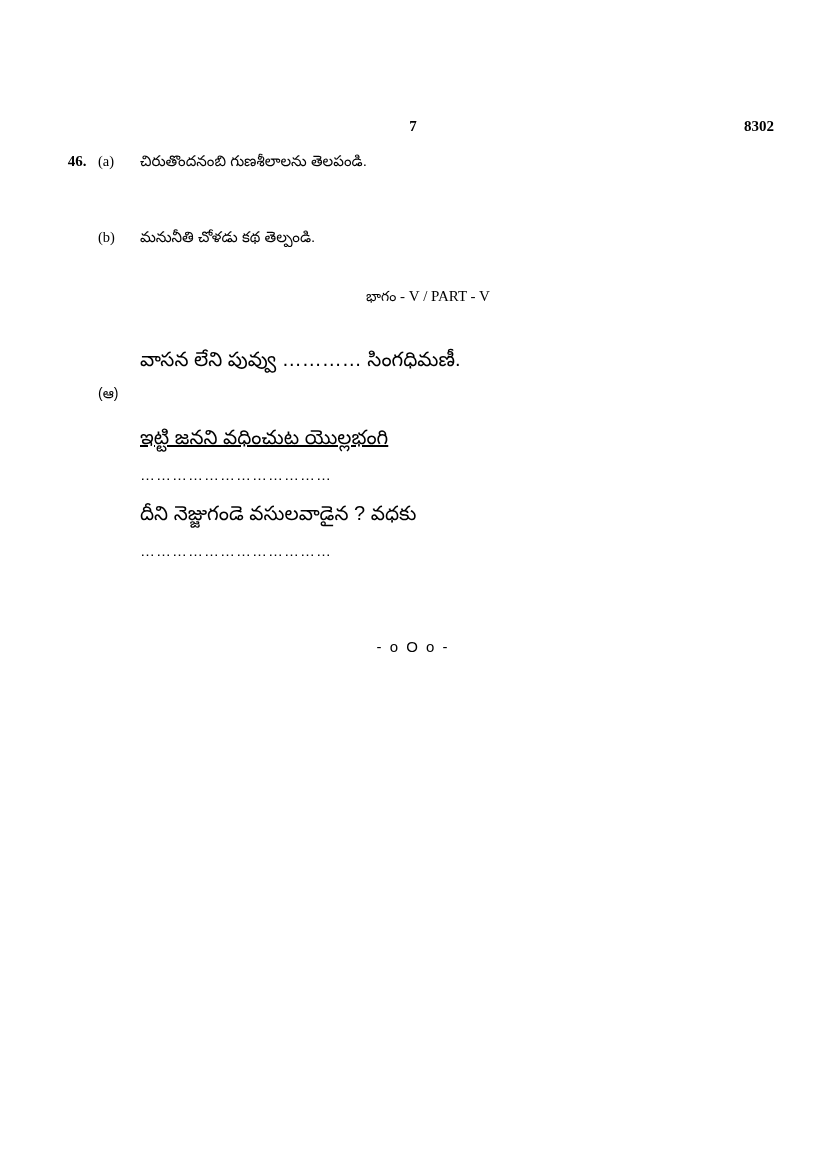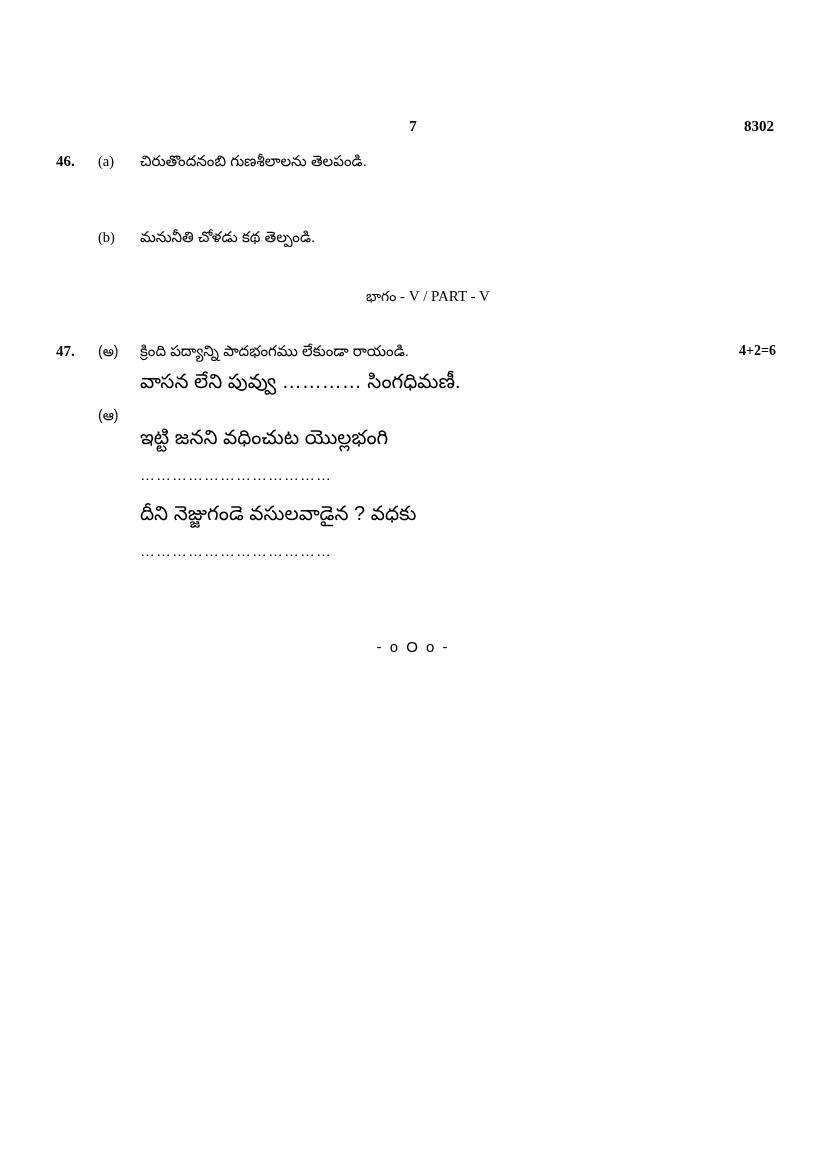--- a/index.html
+++ b/index.html
@@ -60,20 +60,21 @@
     align-items: flex-start;
     margin-bottom: 0;
   }
   .q-num {
     width: 42px;
     flex: 0 0 42px;
     font-size: 15px;
     font-weight: bold;
     font-family: "Liberation Serif", serif;
     line-height: 22px;
+    text-align: center;
   }
   .sub-label {
     width: 42px;
     flex: 0 0 42px;
     font-size: 14.5px;
     font-family: "Liberation Serif", serif;
     line-height: 22px;
   }
   .sub-label.tel {
     font-family: "Liberation Sans", sans-serif;
@@ -161,33 +162,27 @@
       <div class="sub-label">(b)</div>
       <div class="q-text">మనునీతి చోళడు కథ తెల్పండి.</div>
     </div>
   </div>
 
   <div class="part-heading" style="top: 288px;">
     <span class="tel">భాగం</span><span> - V / PART  -  V</span>
   </div>
 
   <div class="q-block" style="top: 340px;">
-    <div class="row">
-      <div class="q-num">47.</div>
-      <div class="sub-label tel">(అ)</div>
-      <div class="q-text">క్రింది పద్యాన్ని పాదభంగము లేకుండా రాయండి.</div>
-      <div class="marks">4+2=6</div>
-    </div>
     <div class="indent-text" style="margin-top: 8px;">వాసన లేని పువ్వు …………  సింగధిమణీ.</div>
 
     <div class="row" style="margin-top: 12px;">
       <div class="q-num"></div>
       <div class="sub-label tel">(ఆ)</div>
     </div>
-    <div class="indent-text" style="margin-top: 0;">ఇట్టి జనని వధించుట యొల్లభంగి</div>
+    <div class="indent-text" style="margin-top: 22px; text-decoration: underline;">ఇట్టి జనని వధించుట యొల్లభంగి</div>
     <div class="dotline" style="margin-top: 16px;">………………………………</div>
     <div class="indent-text" style="margin-top: 16px;">దీని నెజ్జుగండె వసులవాడైన ? వధకు</div>
     <div class="dotline" style="margin-top: 16px;">………………………………</div>
   </div>
 
   <div class="end-mark" style="top: 638px;">- o O o -</div>
 
 </div>
 
 </body></html>

